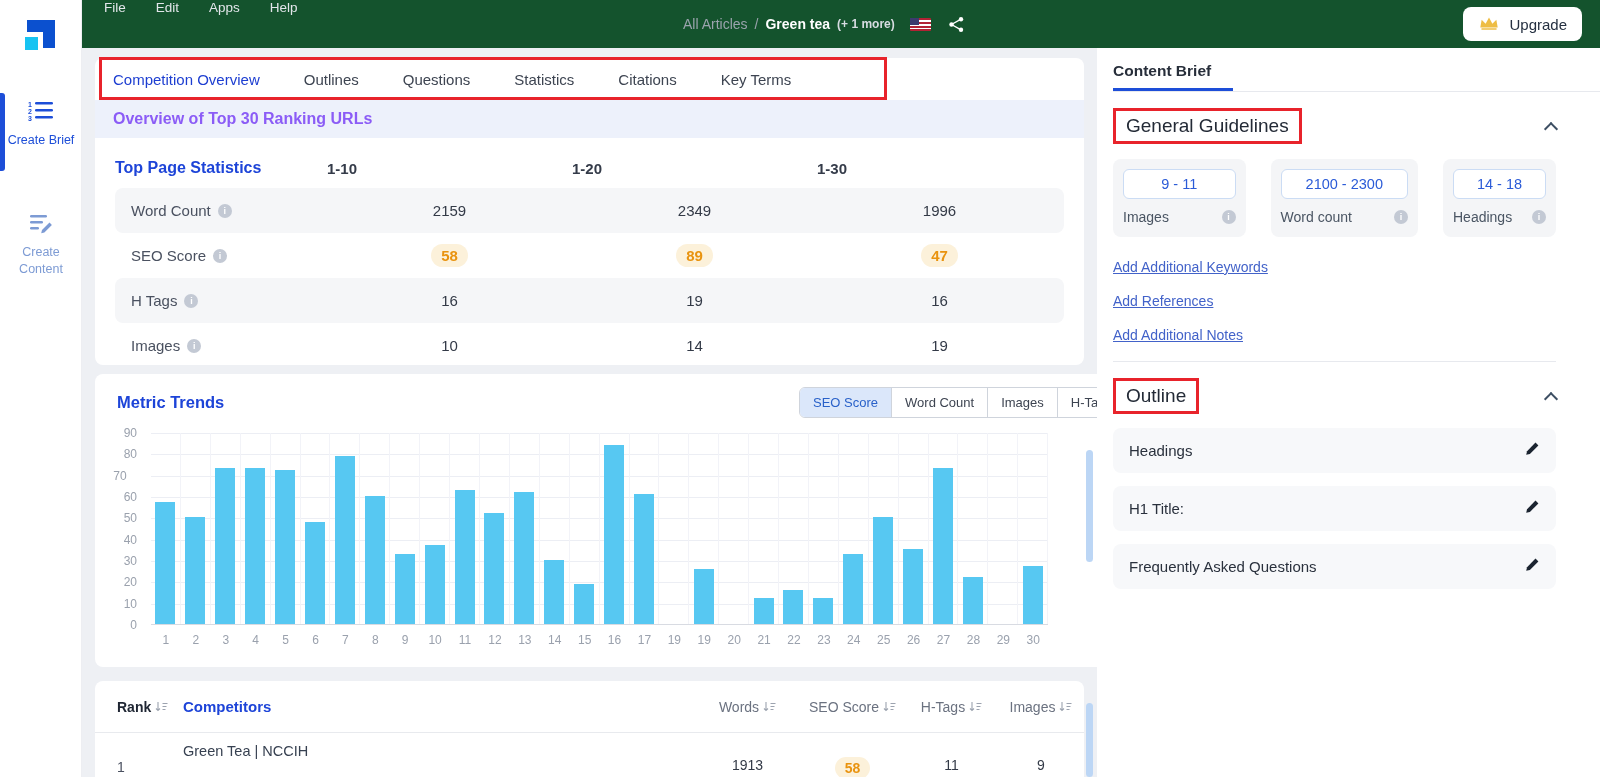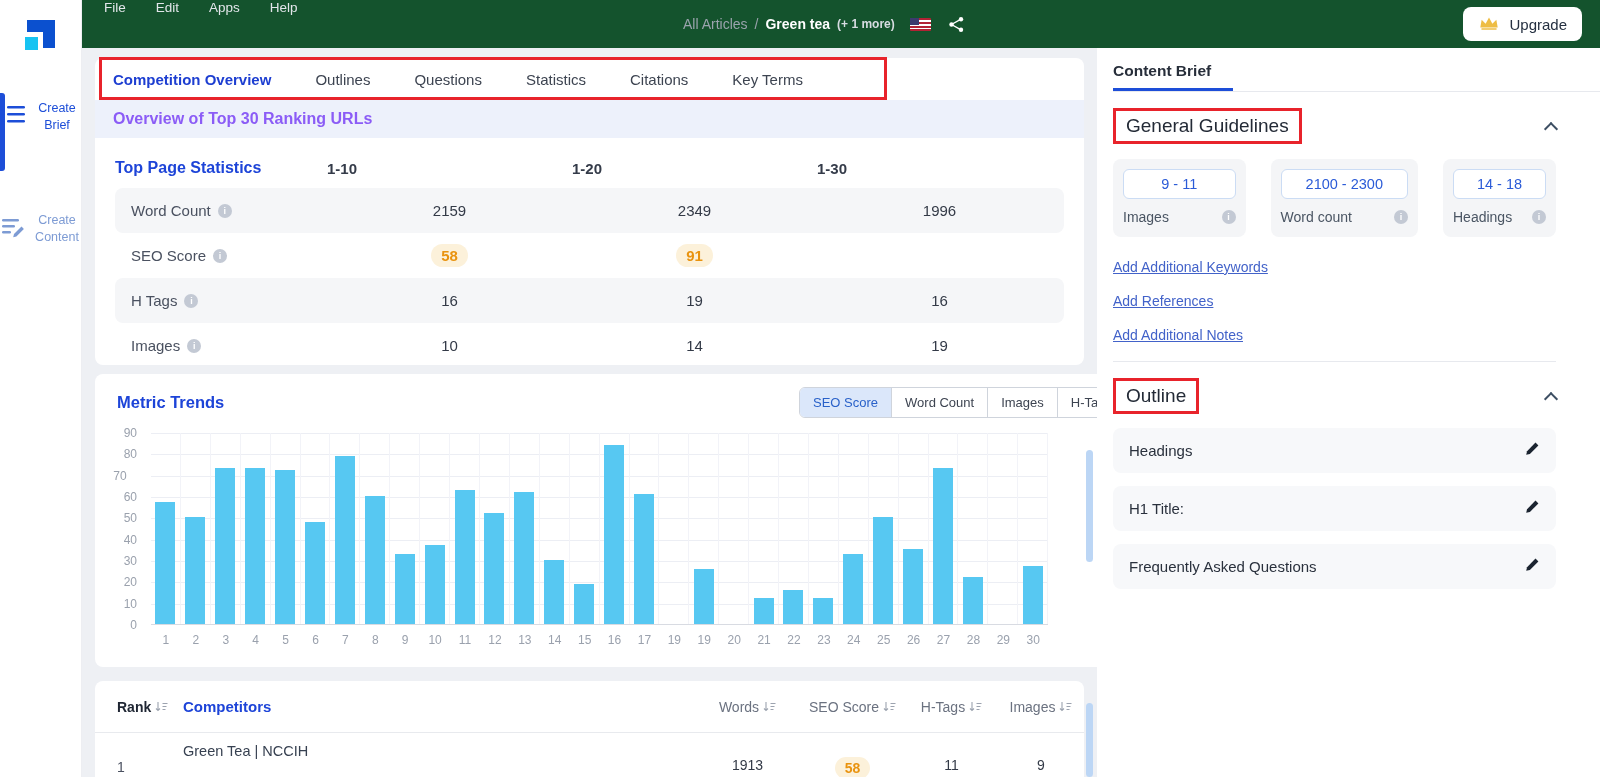--- a/index.html
+++ b/index.html
@@ -23,36 +23,36 @@
   .flag { width:21px; height:13px; margin-left:8px; position:relative;
     background:repeating-linear-gradient(to bottom,#b22234 0 1.9px,#ffffff 1.9px 3.8px); border-radius:1px; }
   .flag:before { content:""; position:absolute; left:0; top:0; width:9px; height:7px; background:#3c3b6e; }
   .share-icon { margin-left:10px; display:flex; align-items:center; }
   .upgrade-btn { position:absolute; right:18px; top:7px; height:34px; background:#fff; border:none; border-radius:8px;
     display:flex; align-items:center; gap:9px; padding:0 15px; font-size:15px; color:#253041; font-weight:500; cursor:pointer;
     font-family:"Liberation Sans",sans-serif; }
   
   .sidebar { position:absolute; left:0; top:0; width:82px; height:777px; background:#fff; z-index:3; border-right:1px solid #edeef2; }
   .logo { position:absolute; left:19px; top:13px; width:44px; height:44px; }
-  .nav-item { position:absolute; left:0; width:82px; display:flex; align-items:center; gap:6px; cursor:pointer; }
+  .nav-item { position:absolute; left:0; width:82px; display:flex; flex-direction:column; align-items:center; gap:6px; cursor:pointer; }
   .nav-item .nav-label { font-size:12.5px; text-align:center; line-height:1.35; }
   .nav-brief { top:100px; }
   .nav-brief .nav-label { color:#1d4ed8; }
   .nav-content { top:212px; }
   .nav-content .nav-label { color:#7d9bd4; }
   .active-bar { position:absolute; left:0; top:93px; width:5px; height:78px; background:#1d4ed8; border-radius:0 3px 3px 0; }
   
   .card { position:absolute; background:#fff; border-radius:8px; }
   .card1 { left:95px; top:58px; width:989px; height:307px; }
   .card2 { left:95px; top:374px; width:1053px; height:293px; }
   .card3 { left:95px; top:681px; width:989px; height:140px; overflow:hidden; }
   
   .tabs-row { display:flex; gap:44px; align-items:center; height:42px; padding-left:18px; position:relative; }
   .tab { font-size:15px; color:#3d4451; font-weight:500; cursor:pointer; white-space:nowrap; }
-  .tab.active { color:#1d3ed1; font-weight:700; }
+  .tab.active { color:#1d3ed1; font-weight:400; }
   .red-box-tabs { position:absolute; left:4px; top:-1px; width:788px; height:43px; border:3px solid #e8232b; pointer-events:none; z-index:5; }
   .overview-band { height:38px; background:#edf1fb; display:flex; align-items:center; padding-left:18px; font-size:16px; color:#8b5cf6;font-weight:bold; }
   
   .stats-wrap { padding:10px 20px 0 20px; }
   .stats-grid-header { display:grid; grid-template-columns:212px 245px 245px 245px; align-items:center; height:40px; }
   .stats-title { color:#1d44d8; font-size:16px; font-weight:700; }
   .stats-col { font-size:15px; font-weight:700; color:#343b49; }
   .srow { display:grid; grid-template-columns:212px 245px 245px 245px; align-items:center; height:45px; border-radius:8px; }
   .srow.alt { background:#f5f6f8; }
   .slabel { padding-left:16px; font-size:15px; color:#4a5160; display:flex; align-items:center; gap:7px; }
@@ -211,21 +211,22 @@
       <span class="sval">2159</span>
       <span class="sval">2349</span>
       <span class="sval">1996</span>
     </div>
     <div class="srow">
       <span class="slabel">
           <span>SEO Score</span>
           <i class="info">i</i>
         </span>
       <span class="sval"><span class="pill">58</span></span>
-      <span class="sval"><span class="pill">91</span></span>
+      <span class="sval"><span class="pill">89</span></span>
+      <span class="sval"><span class="pill">47</span></span>
     </div>
     <div class="srow alt">
       <span class="slabel">
           <span>H Tags</span>
           <i class="info">i</i>
         </span>
       <span class="sval">16</span>
       <span class="sval">19</span>
       <span class="sval">16</span>
     </div>

